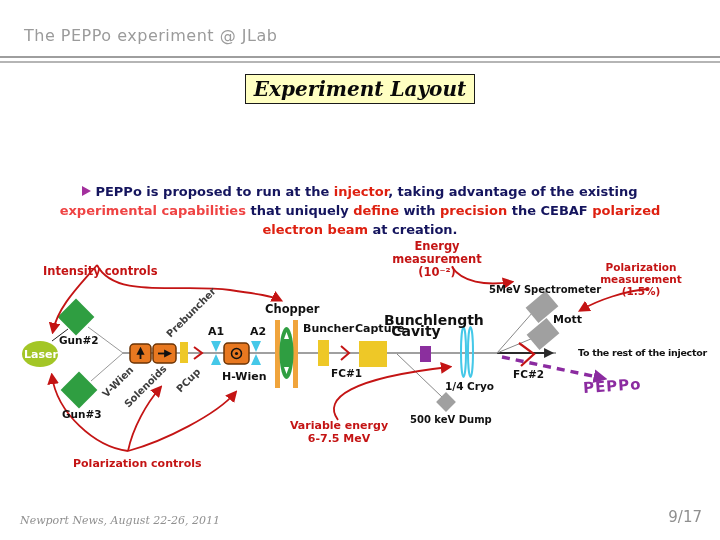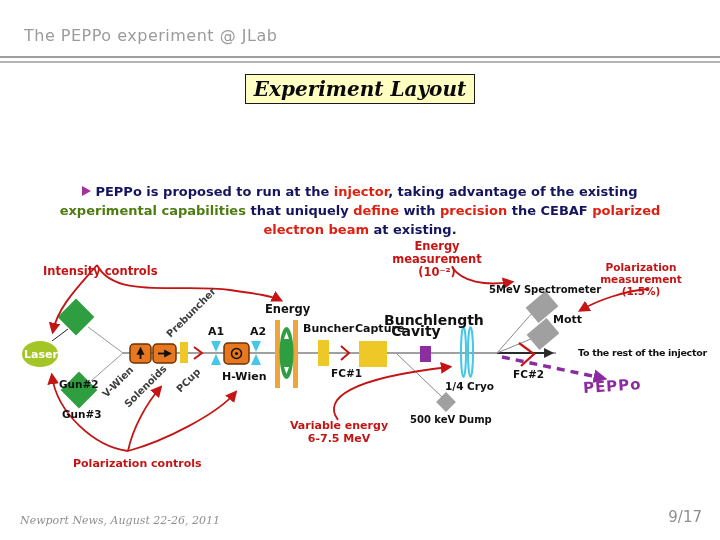--- a/index.html
+++ b/index.html
@@ -11,21 +11,21 @@
   .top-rule{position:absolute;left:0;top:56px;width:720px;height:3px;
             border-top:2px solid #9e9e9e;border-bottom:2px solid #b5b5b5;}
   
   .title-box{position:absolute;left:245px;top:74px;width:228px;height:28px;
              background:#ffffc2;border:1.5px solid #1a1a1a;text-align:center;
              font-family:"DejaVu Serif",serif;font-style:italic;font-weight:bold;
              font-size:20px;line-height:28px;color:#090909;}
   
   .body-text{position:absolute;left:30px;top:146px;width:660px;text-align:center;
              font-size:13px;font-weight:bold;line-height:19px;color:#15155e;margin-top:36px;}
-  .navy{color:#15155e;} .red{color:#de2010;} .blue{color:#4d7c0f;}
+  .navy{color:#15155e;} .red{color:#de2010;} .blue{color:#ef4444;}
   .bullet-tri{display:inline-block;width:0;height:0;border-left:9px solid #a3309d;
               border-top:5px solid transparent;border-bottom:5px solid transparent;
               margin-right:4px;position:relative;top:0px;}
   
   .lbl{position:absolute;font-size:10.5px;font-weight:bold;color:#111;white-space:nowrap;}
   .rot{transform:rotate(-45deg);transform-origin:left center;color:#3d3d3d;font-size:10px;}
   .red-lbl{position:absolute;color:#c41414;font-weight:bold;font-size:11.5px;white-space:nowrap;}
   .center2{text-align:center;line-height:13px;white-space:normal;}
   .laser-lbl{position:absolute;left:23px;top:348px;width:36px;text-align:center;
              color:#ffffff;font-weight:bold;font-size:11px;}
@@ -44,21 +44,21 @@
 <div class="slide">
 
   <div class="slide-title">The PEPPo experiment @ JLab</div>
   <div class="top-rule"></div>
 
   <div class="title-box">Experiment Layout</div>
 
   <div class="body-text">
     <span class="bullet-tri"></span><span class="navy">PEPPo is proposed to run at the </span><span class="red">injector</span><span class="navy">, taking advantage of the existing</span><br>
     <span class="blue">experimental capabilities</span><span class="navy"> that uniquely </span><span class="red">define</span><span class="navy"> with </span><span class="red">precision</span><span class="navy"> the CEBAF </span><span class="red">polarized</span><br>
-    <span class="red">electron beam</span><span class="navy"> at existing.</span>
+    <span class="red">electron beam</span><span class="navy"> at creation.</span>
   </div>
 
   <svg width="720" height="540" viewBox="0 0 720 540">
     <defs>
       <marker id="aR" viewBox="0 0 10 10" refX="7" refY="5" markerWidth="6.5" markerHeight="6.5" orient="auto-start-reverse">
         <path d="M0,0 L10,5 L0,10 z" fill="#c41414"></path>
       </marker>
       <marker id="aB" viewBox="0 0 10 10" refX="7" refY="5" markerWidth="5.5" markerHeight="5.5" orient="auto-start-reverse">
         <path d="M0,0 L10,5 L0,10 z" fill="#2a2a2a"></path>
       </marker>
@@ -145,32 +145,32 @@
   <div class="red-lbl center2" style="left:283px;top:419px;width:112px;font-size:11px;">
     <span>Variable energy</span><br>
     <span>6-7.5 MeV</span>
   </div>
 
   <div class="red-lbl" style="left:73px;top:457px;font-size:11px;">Polarization controls</div>
 
   <div class="peppo-lbl">PEPPo</div>
 
   <div class="laser-lbl">Laser</div>
-  <div class="lbl" style="left:59px;top:334px;margin-top:44px;">Gun#2</div>
+  <div class="lbl" style="left:59px;top:334px;">Gun#2</div>
   <div class="lbl" style="left:62px;top:408px;">Gun#3</div>
 
   <div class="lbl rot" style="left:104px;top:390px;">V-Wien</div>
   <div class="lbl rot" style="left:126px;top:400px;">Solenoids</div>
   <div class="lbl rot" style="left:178px;top:385px;">PCup</div>
   <div class="lbl rot" style="left:168px;top:330px;">Prebuncher</div>
 
   <div class="lbl" style="left:208px;top:325px;font-size:11px;">A1</div>
   <div class="lbl" style="left:250px;top:325px;font-size:11px;">A2</div>
   <div class="lbl" style="left:222px;top:370px;font-size:11px;">H-Wien</div>
-  <div class="lbl" style="left:265px;top:302px;font-size:11.5px;">Energy</div>
+  <div class="lbl" style="left:265px;top:302px;font-size:11.5px;">Chopper</div>
   <div class="lbl" style="left:303px;top:322px;font-size:11px;">Buncher</div>
   <div class="lbl" style="left:331px;top:367px;">FC#1</div>
   <div class="lbl" style="left:355px;top:322px;font-size:11px;">Capture</div>
 
   <div class="lbl center2" style="left:384px;top:315px;width:64px;font-size:14px;line-height:11px;">
     <span>Bunchlength</span><br>
     <span>Cavity</span>
   </div>
 
   <div class="lbl" style="left:445px;top:380px;">1/4 Cryo</div>

